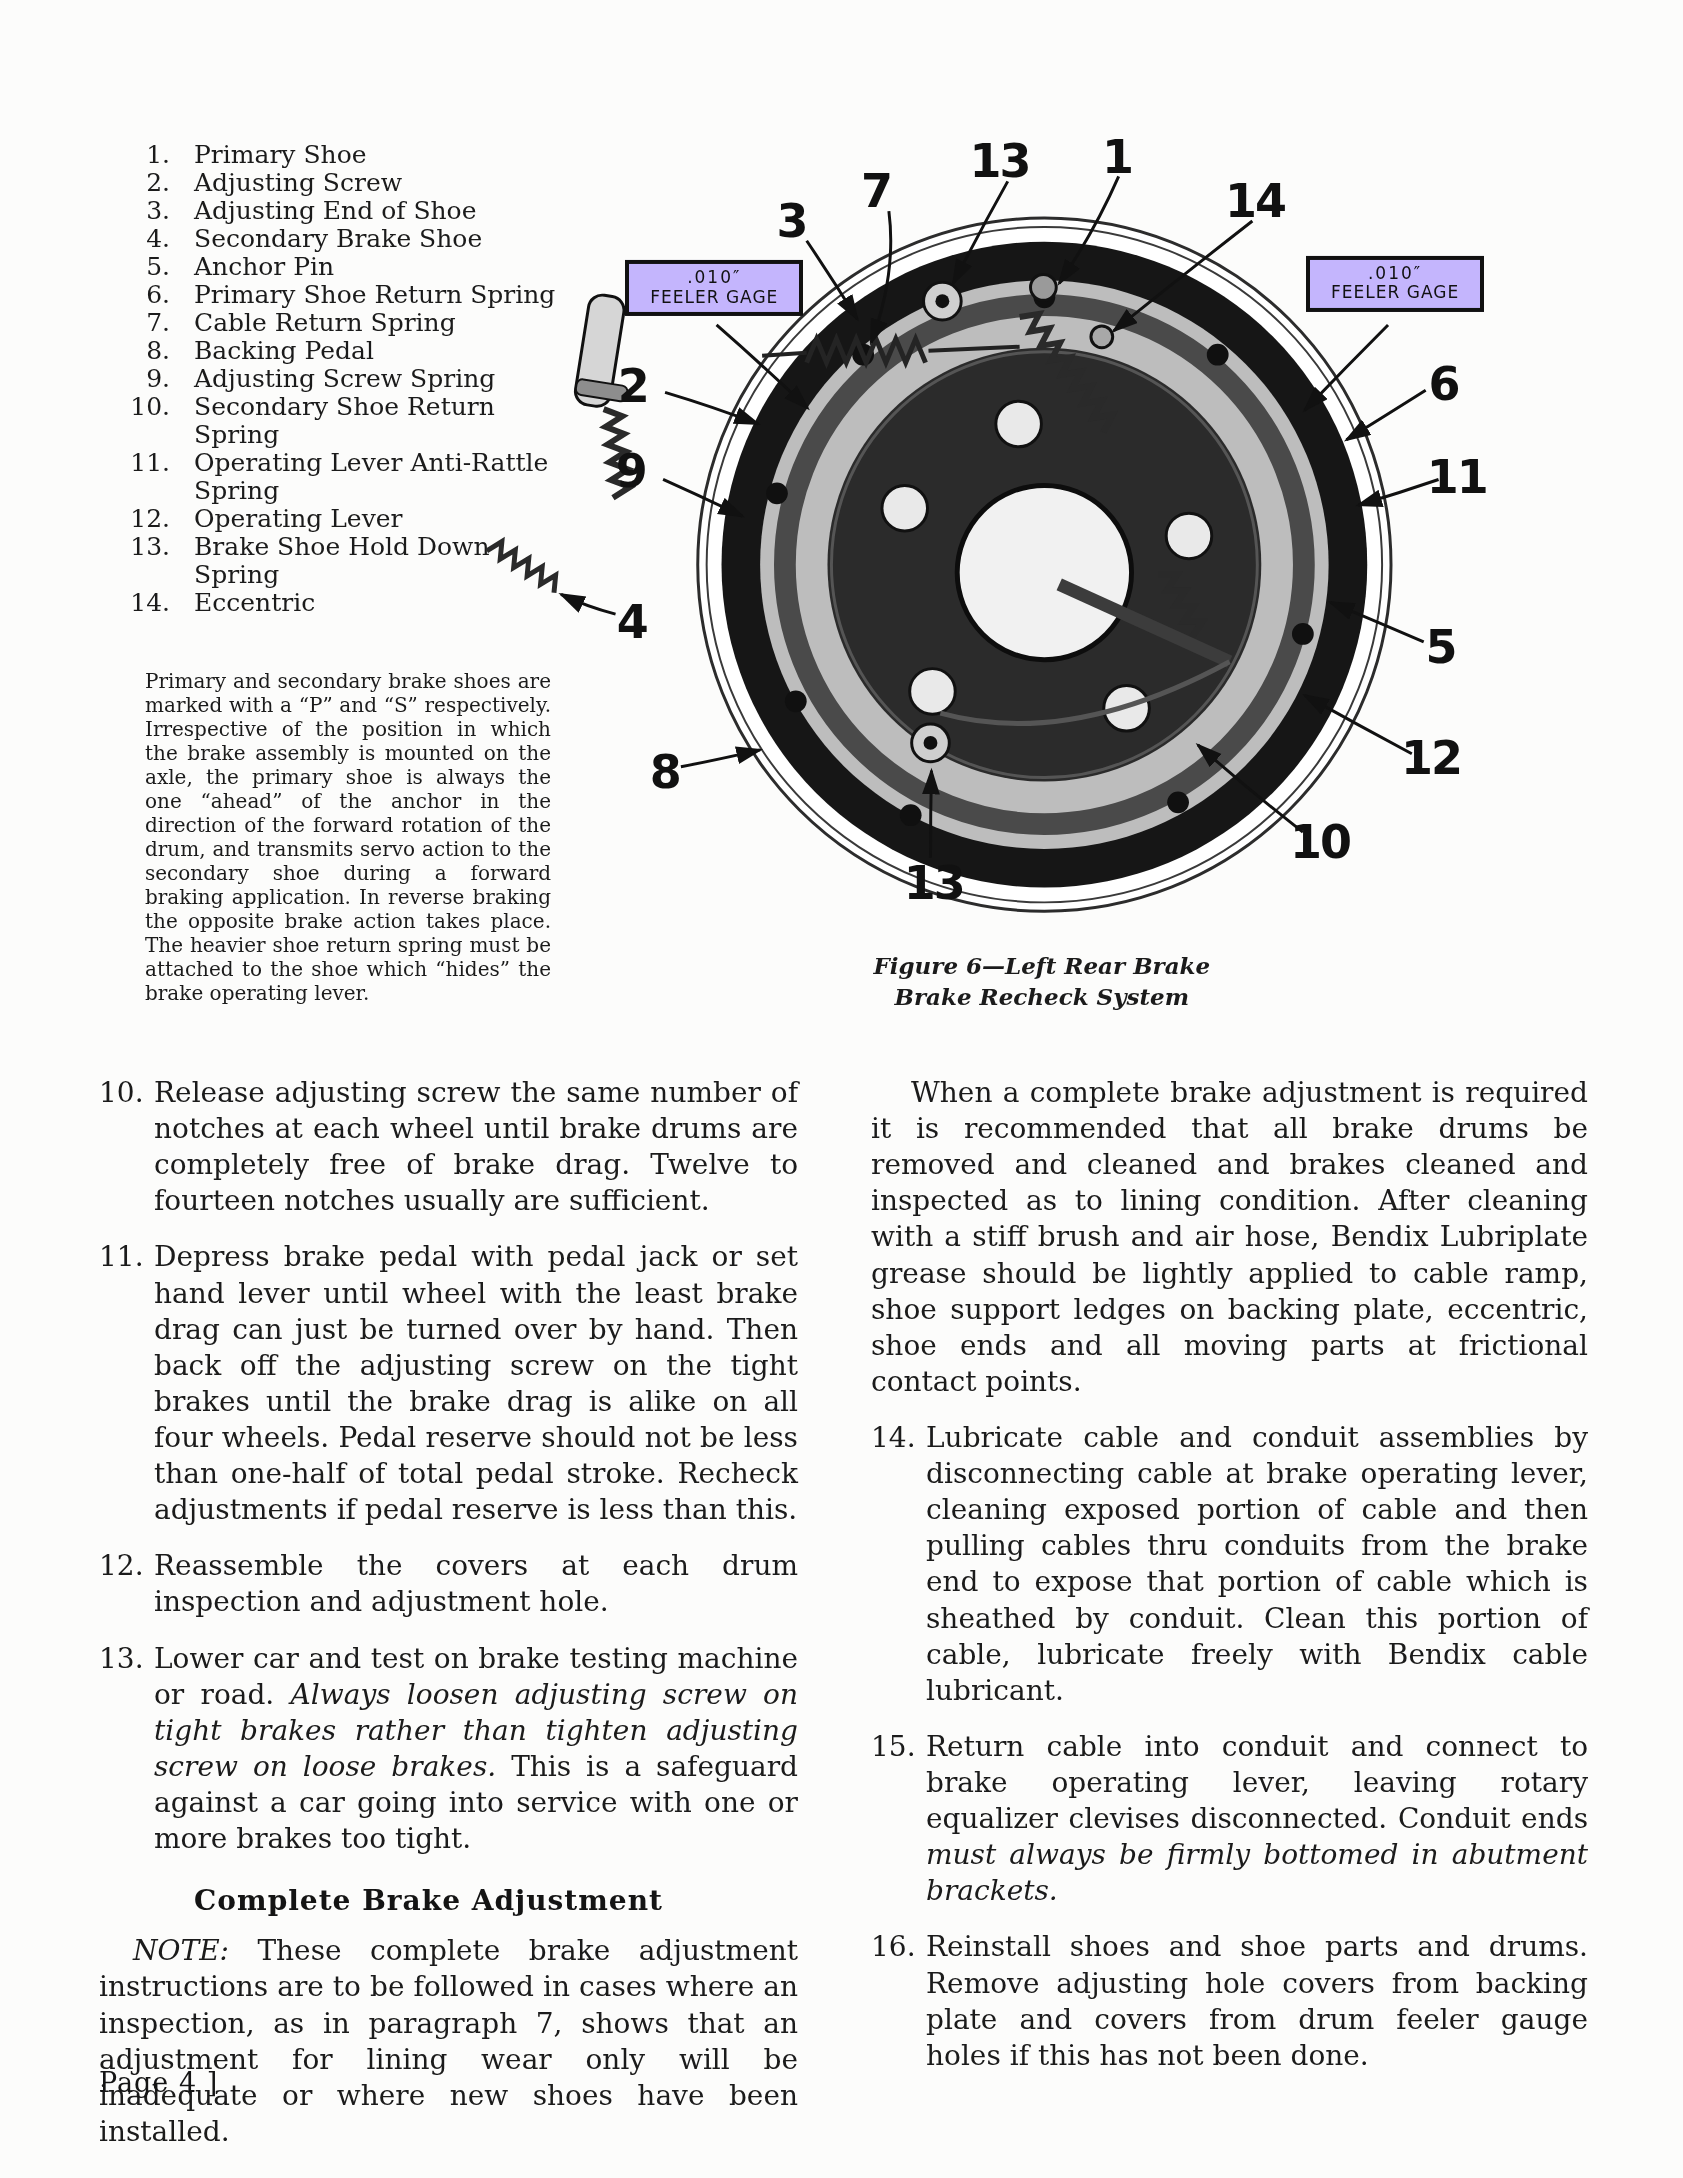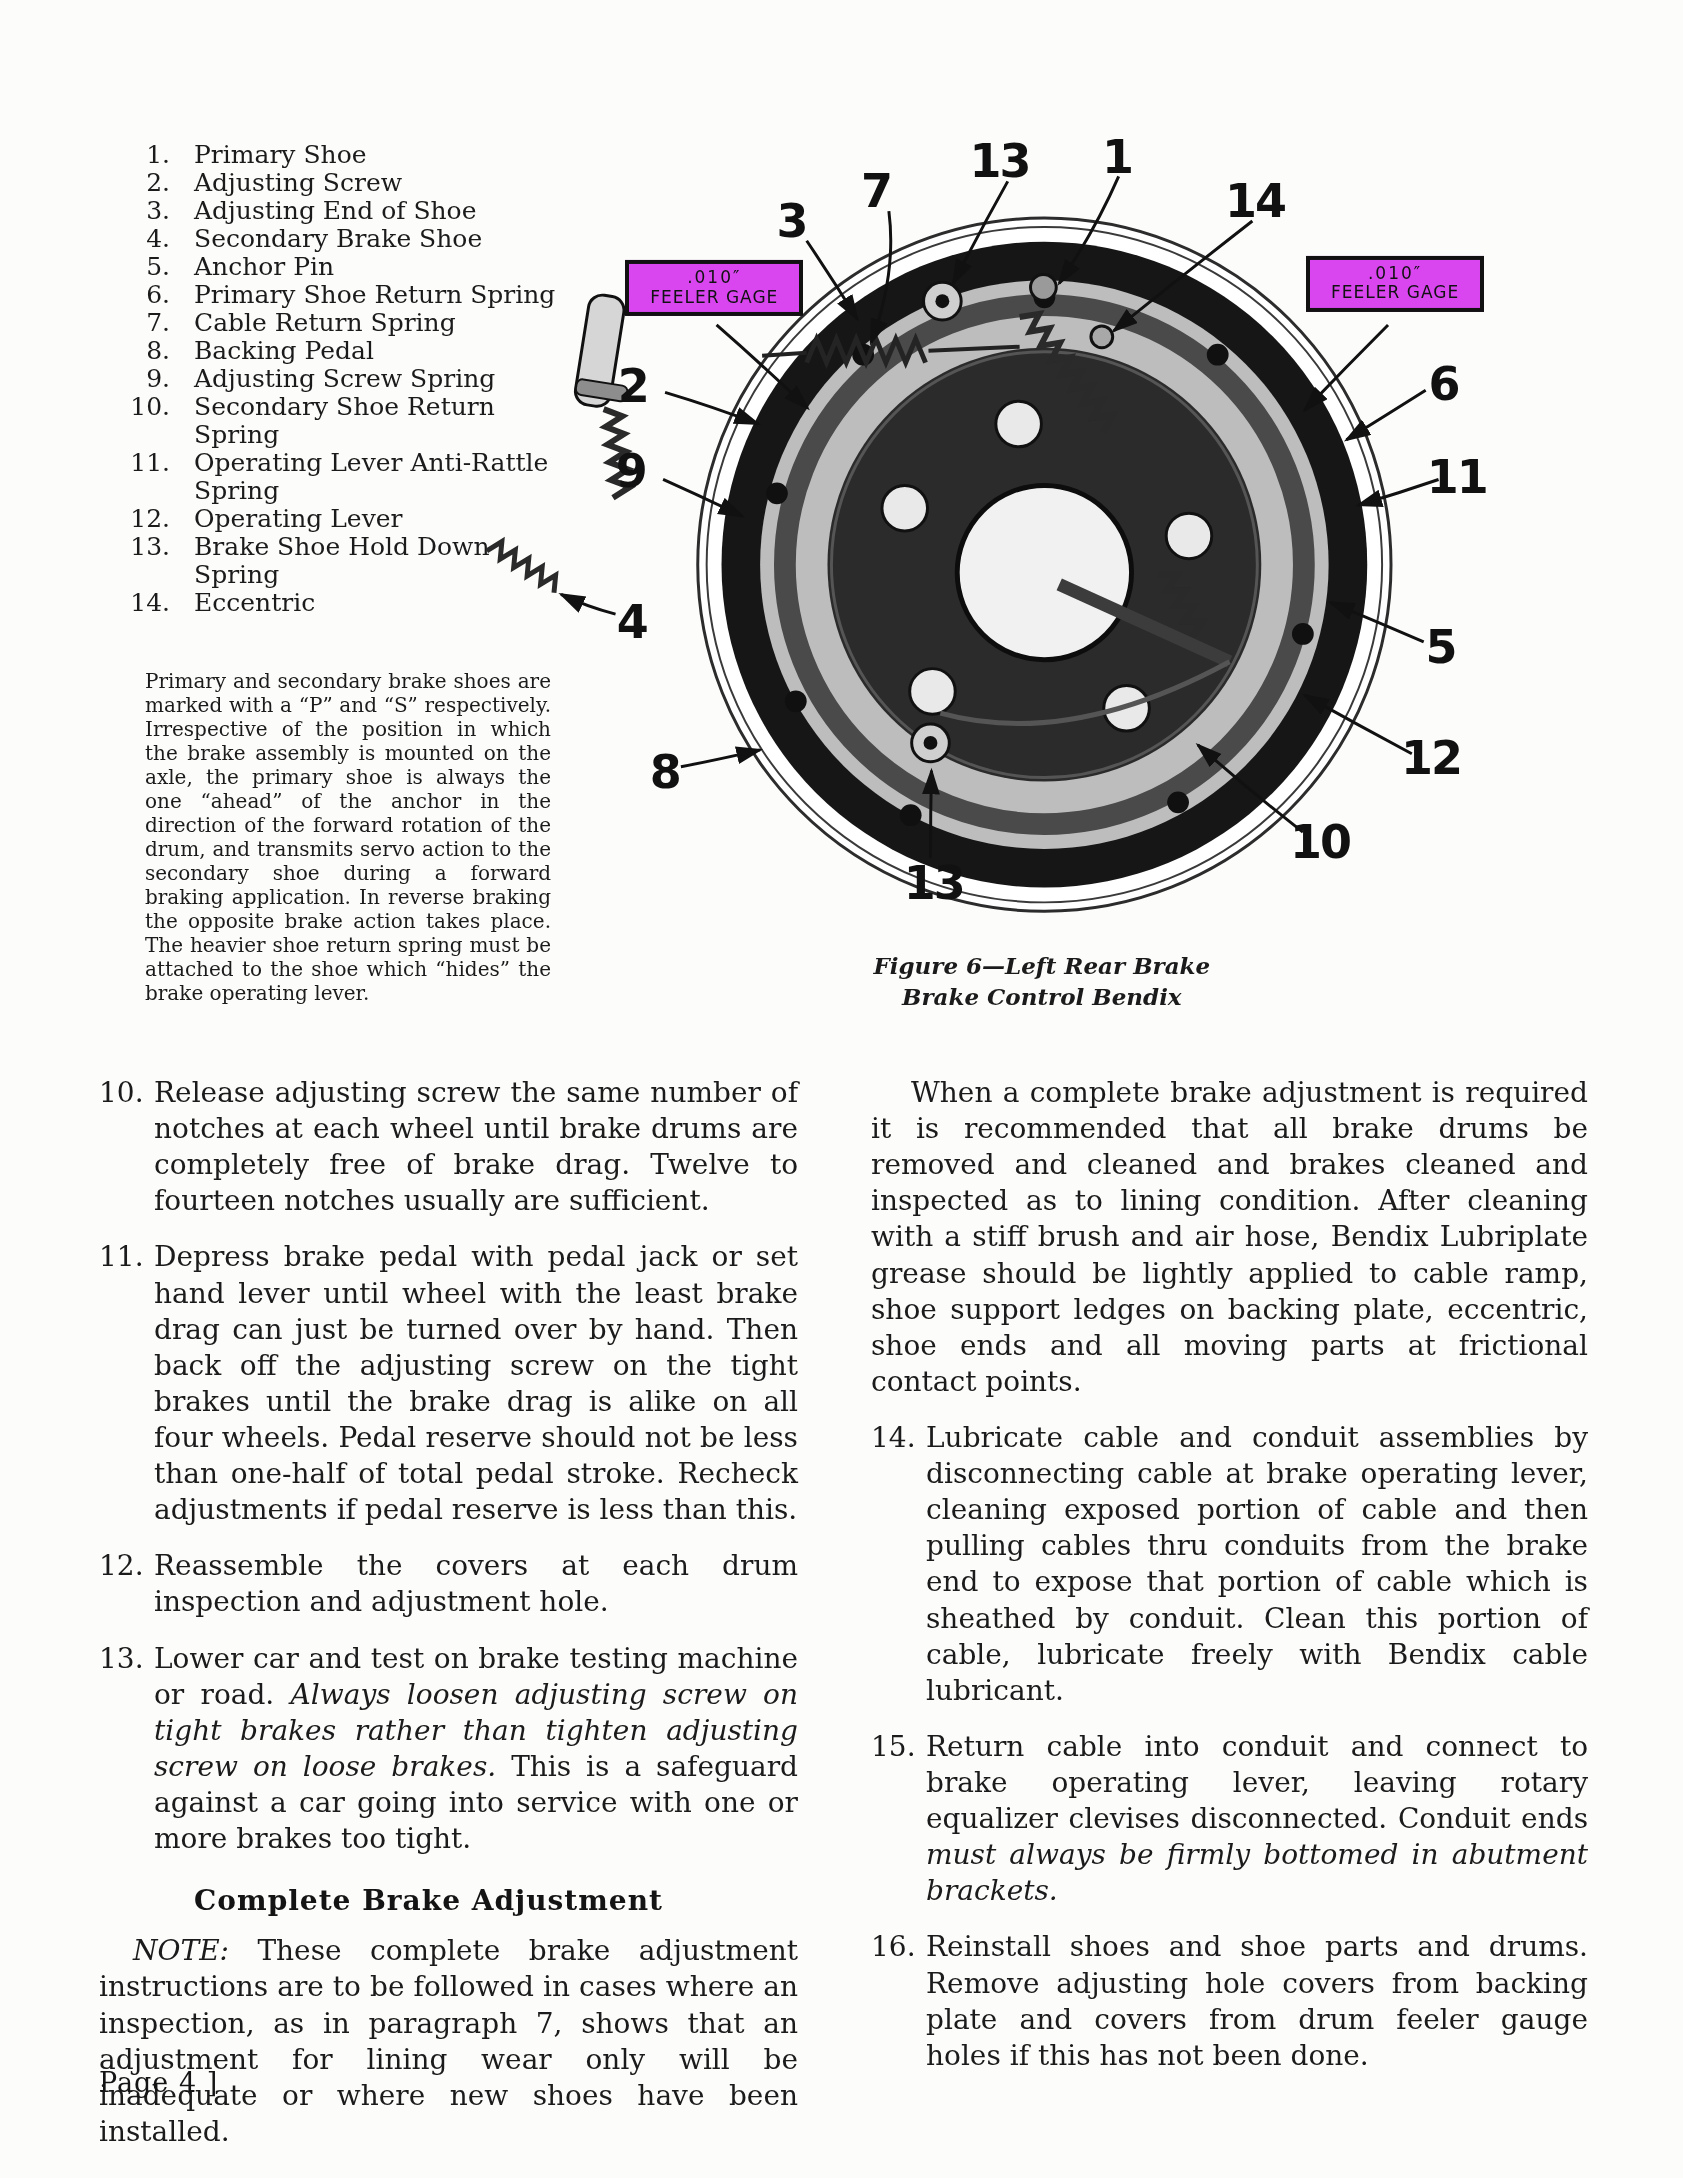--- a/index.html
+++ b/index.html
@@ -22,21 +22,21 @@
   
   .figure{position:absolute;left:465px;top:107px;width:1030px;height:906px;}
   .figure svg{position:absolute;left:0;top:0;}
   .callout{
     position:absolute;transform:translate(-50%,-50%);
     font-family:"DejaVu Sans", sans-serif;font-weight:bold;
     font-size:46px;color:#111;letter-spacing:-2px;
   }
   .feeler-box{
     position:absolute;transform:translate(-50%,-50%);
-    border:4px solid #111;background:#d946ef;
+    border:4px solid #111;background:#c4b5fd;
     width:166px;padding:4px 2px 5px 2px;text-align:center;
     font-family:"DejaVu Sans", sans-serif;color:#111;
   }
   .feeler-line1{font-size:17px;letter-spacing:2px;line-height:1.15;}
   .feeler-line2{font-size:17px;letter-spacing:1px;line-height:1.15;}
   .fig-caption{
     position:absolute;left:56%;top:843px;transform:translateX(-50%);
     text-align:center;font-style:italic;font-weight:bold;
     font-size:23px;line-height:1.35;white-space:nowrap;
   }
@@ -270,21 +270,21 @@
     <div class="feeler-line1">.010″</div>
     <div class="feeler-line2">FEELER GAGE</div>
   </div>
   <div class="feeler-box" style="left:90.3%;top:19.5%;">
     <div class="feeler-line1">.010″</div>
     <div class="feeler-line2">FEELER GAGE</div>
   </div>
 
   <div class="fig-caption">
     <div>Figure 6—Left Rear Brake</div>
-    <div>Brake Control Bendix</div>
+    <div>Brake Recheck System</div>
   </div>
 </div>
 
 <div class="col col-left">
   <div>
 
       <div class="num-item">
         <span class="inum">10.</span>
         <span class="itext"><span>Release adjusting screw the same number of notches at each wheel until brake drums are completely free of brake drag. Twelve to fourteen notches usually are sufficient.</span></span>
       </div>

